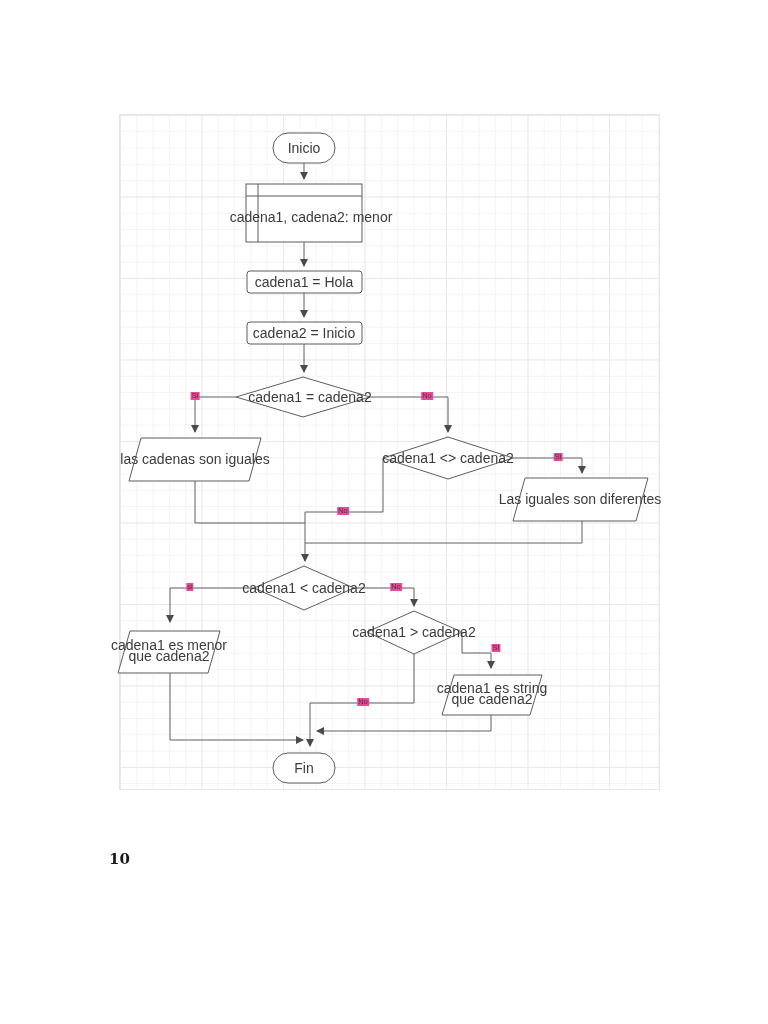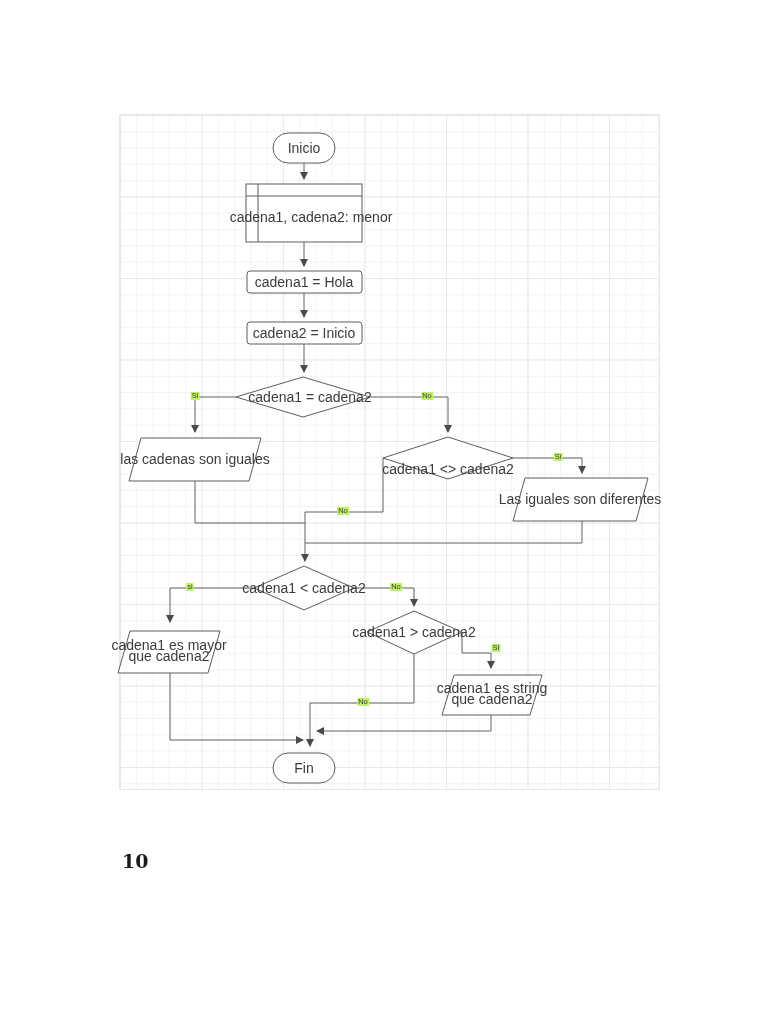--- a/index.html
+++ b/index.html
@@ -18,26 +18,26 @@
   }
   svg.layer{position:absolute;left:0;top:0;width:768px;height:1024px;pointer-events:none;}
   .shape{fill:#ffffff;stroke:#5c5c5c;stroke-width:1;}
   .edge{fill:none;stroke:#616161;stroke-width:1;}
   .node-label{
     position:absolute;transform:translate(-50%,-50%);
     font-size:14px;color:#3b3b3b;white-space:nowrap;text-align:center;line-height:11px;
   }
   .edge-label{
     position:absolute;transform:translate(-50%,-50%);
-    font-size:7.5px;color:#3b3b3b;background:#bef264;padding:0 1px;line-height:8px;white-space:nowrap;
+    font-size:7.5px;color:#3b3b3b;background:#ec4899;padding:0 1px;line-height:8px;white-space:nowrap;
   }
   .page-number{
-    position:absolute;left:122px;top:850px;
+    position:absolute;left:109px;top:850px;
     font-family:"DejaVu Serif","Liberation Serif",serif;
-    font-weight:bold;font-size:19px;color:#1a1a1a;
+    font-weight:bold;font-size:15px;color:#1a1a1a;
   }
 </style>
 </head>
 <body>
 
 <div class="canvas"></div>
 
 <svg class="layer" viewBox="0 0 768 1024">
   <defs>
     <marker id="arw" markerWidth="9" markerHeight="9" refX="7" refY="4" orient="auto">
@@ -80,25 +80,25 @@
   <polygon class="shape" points="454,675 542,675 530,715 442,715"></polygon>
   <rect class="shape" x="273" y="753" width="62" height="30" rx="15"></rect>
 </svg>
 
 <div class="node-label" style="left:304px;top:148px">Inicio</div>
 <div class="node-label" style="left:311px;top:217px">cadena1, cadena2: menor</div>
 <div class="node-label" style="left:304px;top:282px">cadena1 = Hola</div>
 <div class="node-label" style="left:304px;top:333px">cadena2 = Inicio</div>
 <div class="node-label" style="left:310px;top:397px">cadena1 = cadena2</div>
 <div class="node-label" style="left:195px;top:459px">las cadenas son iguales</div>
-<div class="node-label" style="left:448px;top:469px">cadena1 &lt;&gt; cadena2</div>
+<div class="node-label" style="left:448px;top:458px">cadena1 &lt;&gt; cadena2</div>
 <div class="node-label" style="left:580px;top:499px">Las iguales son diferentes</div>
 <div class="node-label" style="left:304px;top:588px">cadena1 &lt; cadena2</div>
 <div class="node-label" style="left:169px;top:651px">
-  <div>cadena1 es mayor</div>
+  <div>cadena1 es menor</div>
   <div>que cadena2</div>
 </div>
 <div class="node-label" style="left:414px;top:632px">cadena1 &gt; cadena2</div>
 <div class="node-label" style="left:492px;top:694px">
   <div>cadena1 es string</div>
   <div>que cadena2</div>
 </div>
 <div class="node-label" style="left:304px;top:768px">Fin</div>
 
 <div class="edge-label" style="left:195px;top:396px">Si</div>

